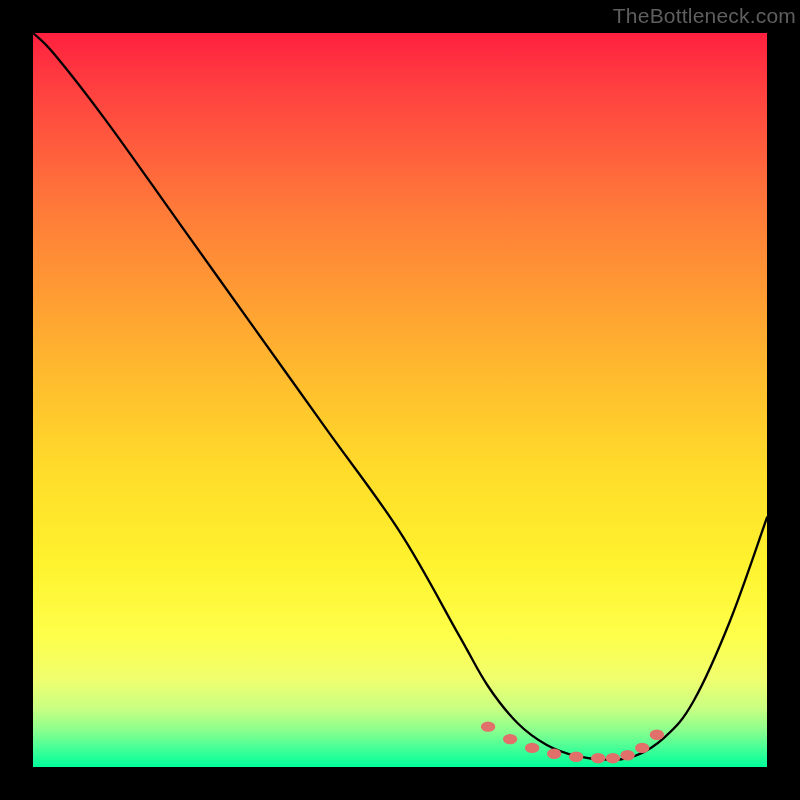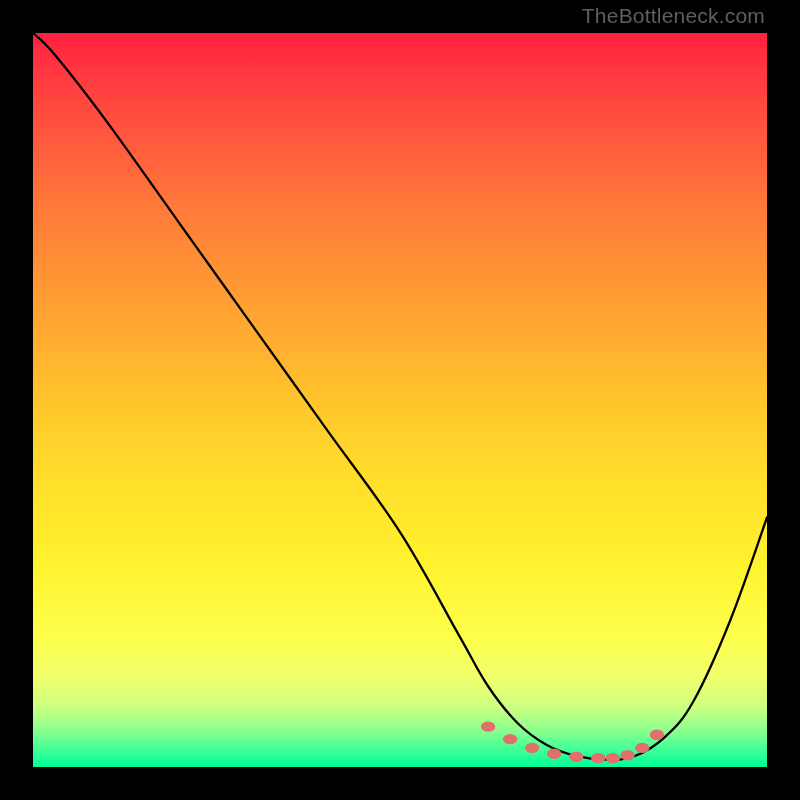--- a/index.html
+++ b/index.html
@@ -13,21 +13,21 @@
   }
   .frame {
     position: relative;
     width: 800px;
     height: 800px;
     background: #000;
   }
   .watermark {
     position: absolute;
     top: 4px;
-    right: 35px;
+    right: 4px;
     color: #5f5f5f;
     font-size: 21px;
     font-weight: 400;
     letter-spacing: 0.2px;
     z-index: 10;
   }
   .plot {
     position: absolute;
     left: 33px;
     top: 33px;

